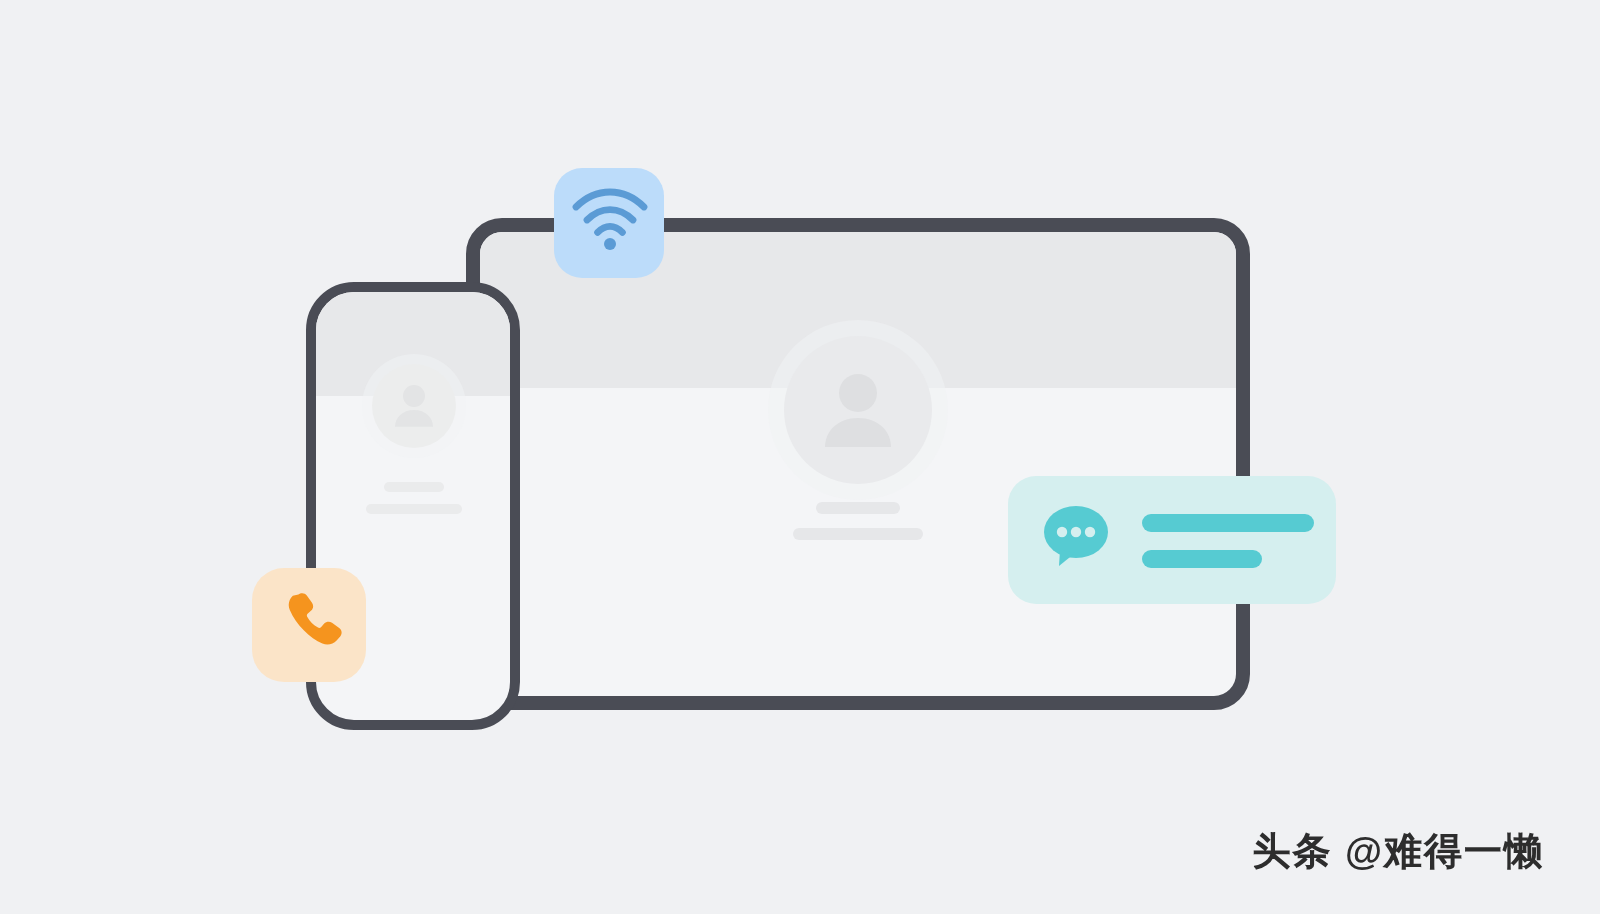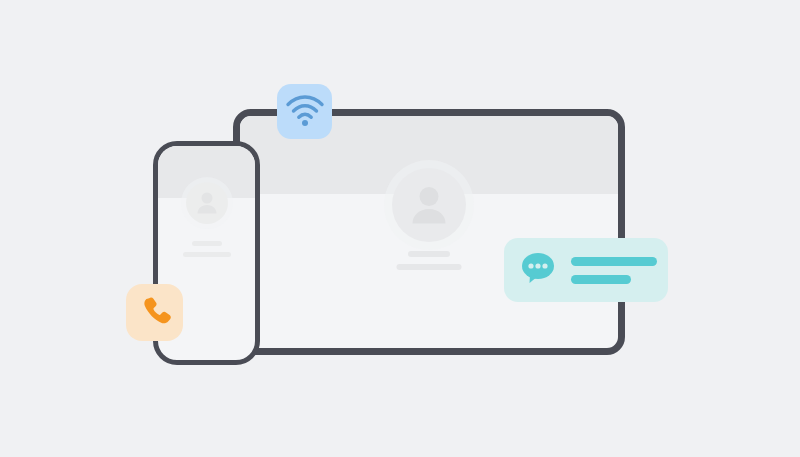--- a/index.html
+++ b/index.html
@@ -245,14 +245,15 @@
   </div>
 
   <div id="phone-badge">
     <span>
       <svg viewBox="0 0 32 32" width="32" height="32" aria-hidden="true">
         <path d="M10.2 3.3c1.3-1.1 3.2-0.9 4.2 0.5l2.6 3.6c0.9 1.2 0.7 2.9-0.4 3.9l-1.8 1.6c-0.4 0.4-0.5 1-0.2 1.5 1.2 2.3 3.1 4.2 5.4 5.4 0.5 0.3 1.1 0.2 1.5-0.2l1.6-1.8c1-1.1 2.7-1.3 3.9-0.4l3.6 2.6c1.4 1 1.6 2.9 0.5 4.2l-1.8 2c-1.8 2-4.7 2.6-7.1 1.5C16 25.3 9 18.3 5.9 11 4.8 8.6 5.4 5.7 7.4 3.9z" fill="#f5941e"></path>
       </svg>
     </span>
   </div>
 
+  <div id="watermark">头条 @难得一懒</div>
 
 </div>
 
 </body></html>

